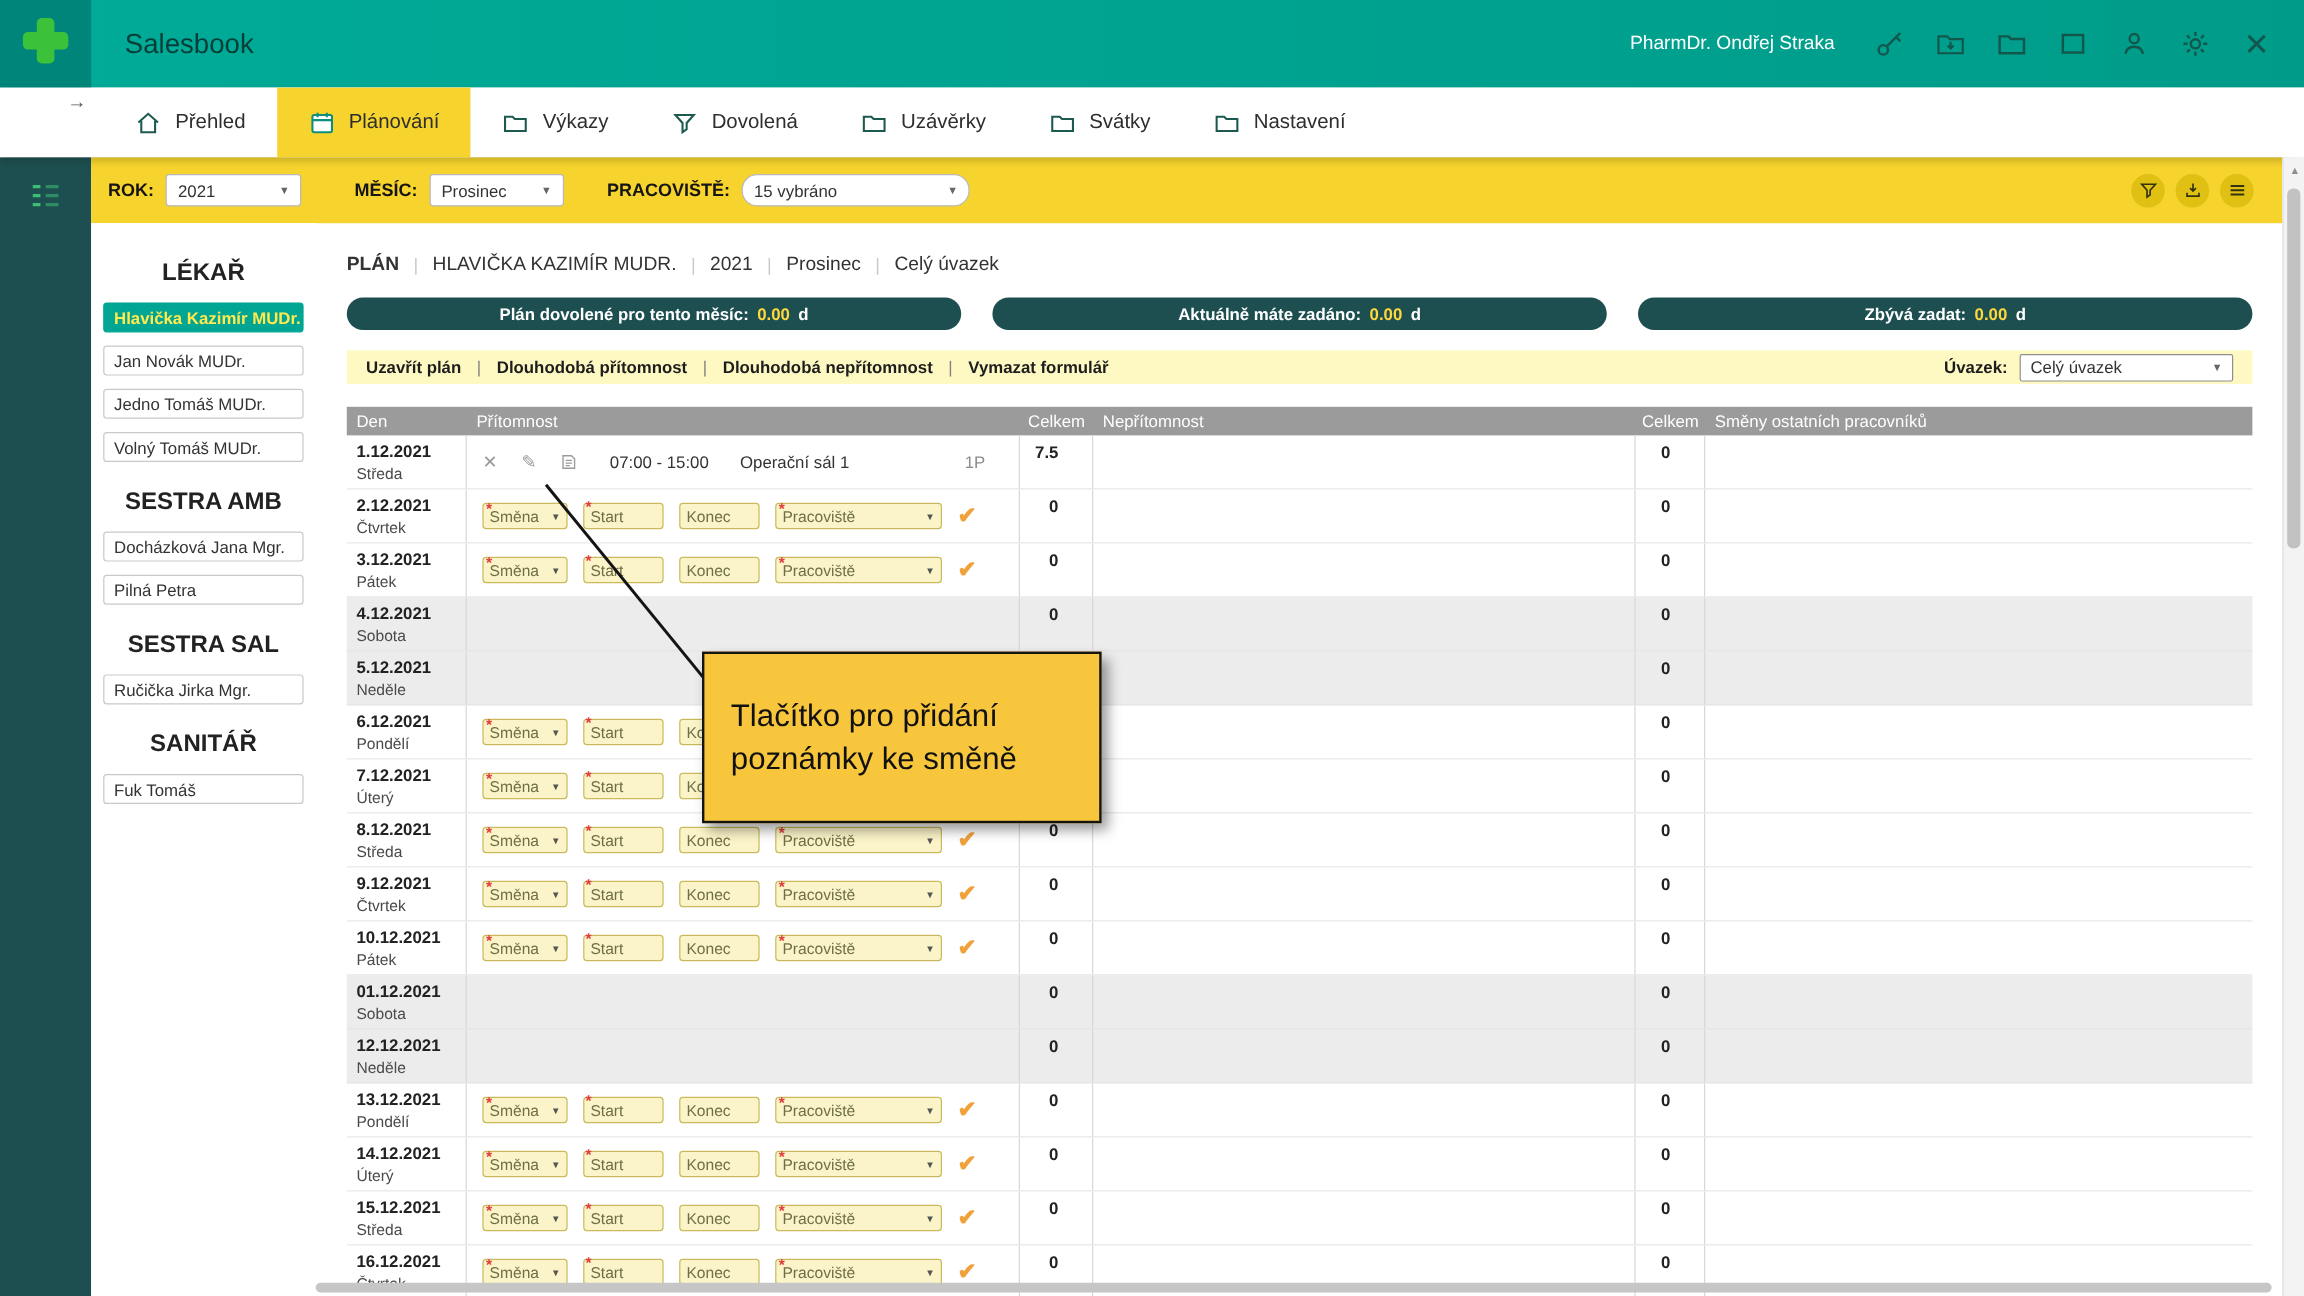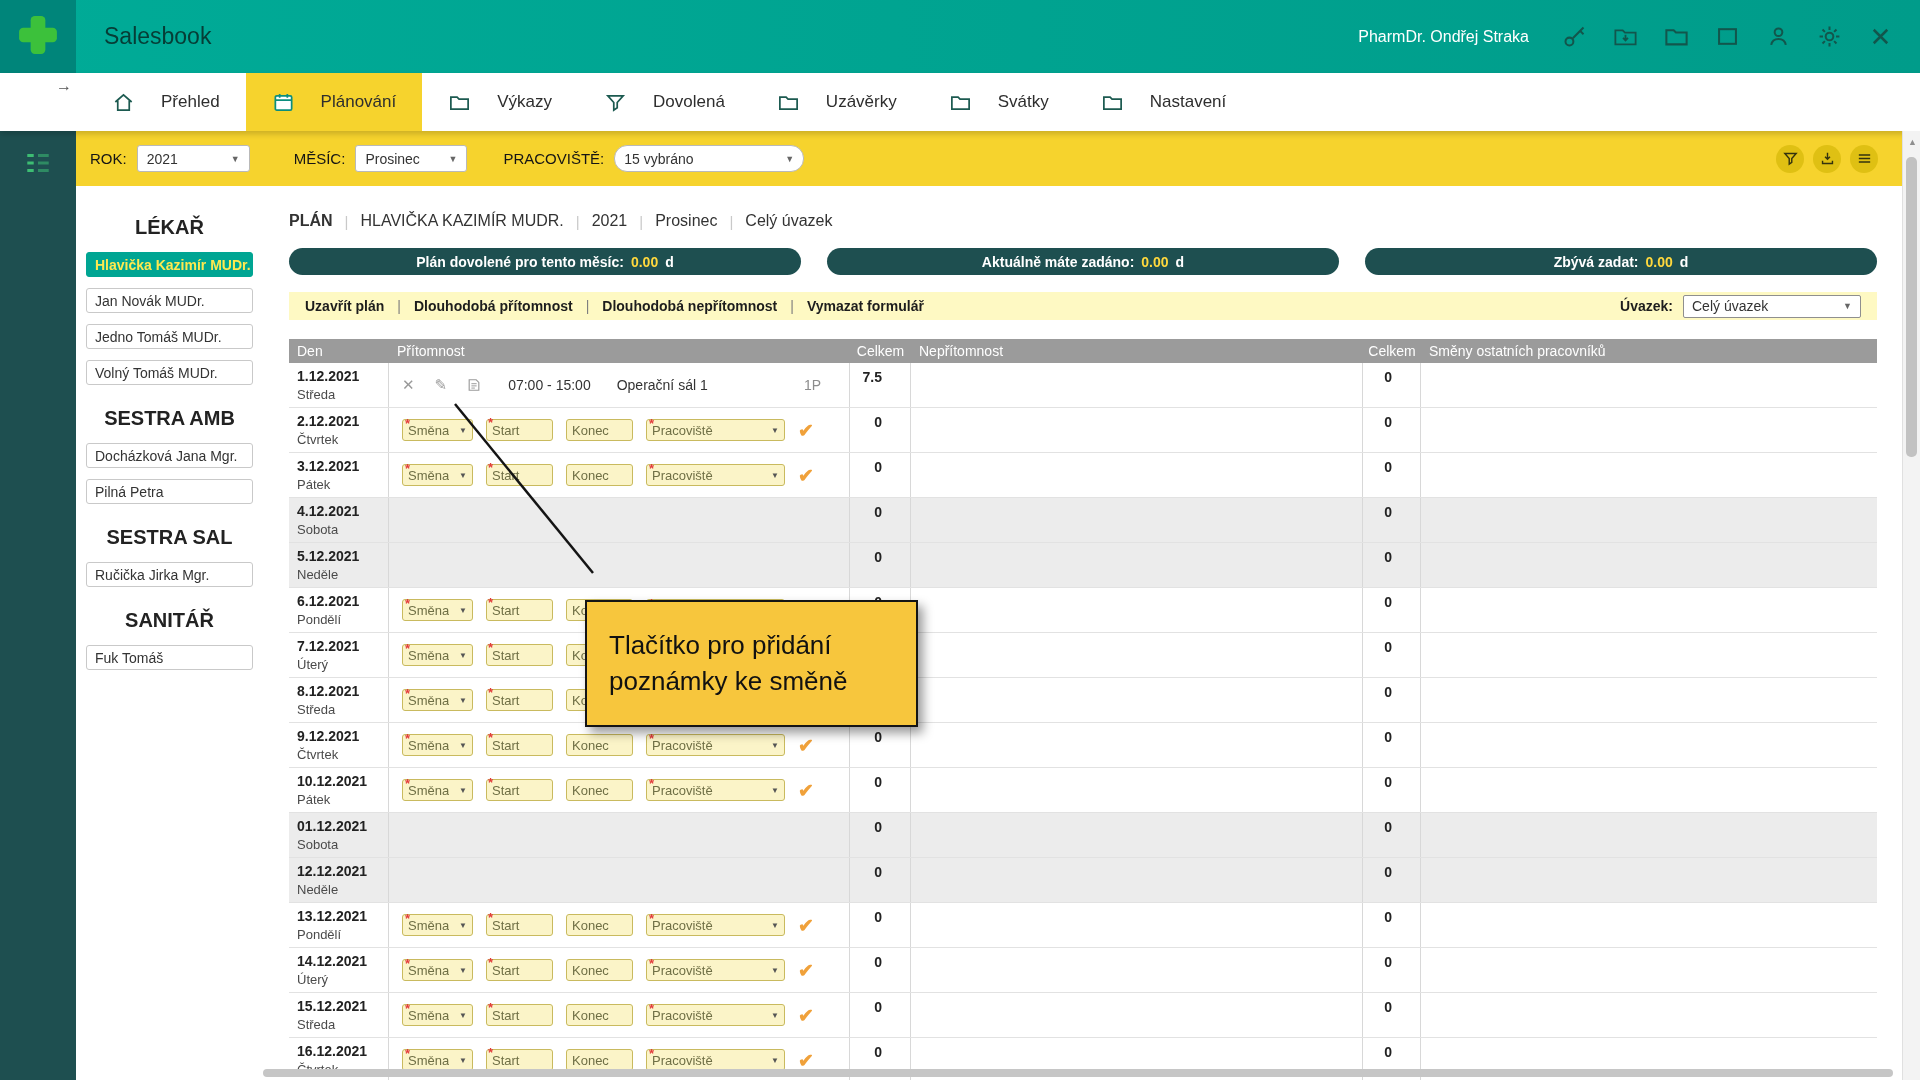--- a/index.html
+++ b/index.html
@@ -18,35 +18,35 @@
   .topbar-right { margin-left:auto; display:flex; align-items:center; gap:24px; padding-right:26px; }
   .user { color:#fff; font-size:16px; margin-right:8px; }
   .tbi { width:27px; height:27px; color:#12564c; cursor:pointer; display:inline-flex; }
   .tbi svg { width:100%; height:100%; }
 
   
   .navrow { position:absolute; left:0; top:73px; width:1920px; height:58px; background:#fff;
             box-shadow:0 3px 6px rgba(0,0,0,.18); z-index:5; }
   .nav-arrow { position:absolute; left:56px; top:4px; font-size:16px; color:#555; cursor:pointer; }
   .tabs { display:flex; height:100%; margin-left:86px; }
-  .tab { display:flex; align-items:center; gap:26px; padding:0 26px; font-size:17px; color:#2e2e2e; cursor:pointer; }
+  .tab { display:flex; align-items:center; gap:11px; padding:0 26px; font-size:17px; color:#2e2e2e; cursor:pointer; }
   .tab .ticon { width:23px; height:23px; color:#1c5a50; display:inline-flex; }
   .tab .ticon svg { width:100%; height:100%; }
   .tab.active { background:#f6d32d; }
   .tab.active .ticon { color:#0b8e7d; }
 
   
   .rail { position:absolute; left:0; top:131px; width:76px; height:949px; background:#1e4f50; }
   .rail-btn { position:absolute; left:23px; top:17px; width:30px; height:30px; color:#3dbd73; cursor:pointer; }
   .rail-btn svg { width:100%; height:100%; }
 
   
   .filterbar { position:absolute; left:76px; top:131px; width:1826px; height:55px; background:#f6d32d;
                display:flex; align-items:center; padding:0 14px; }
-  .flabel { font-size:15px; font-weight:400; color:#151515; }
+  .flabel { font-size:15px; font-weight:700; color:#151515; }
   .fselect { background:#fff; border:1px solid #b9b9b9; border-radius:3px; height:27px;
              display:flex; align-items:center; justify-content:space-between; padding:0 9px;
              font-size:14px; color:#333; cursor:pointer; }
   .fsel-rok { width:113px; margin:0 44px 0 10px; }
   .fsel-mesic { width:112px; margin:0 36px 0 10px; }
   .fsel-pracoviste { width:190px; margin-left:10px;border-radius:13px; }
   .arr { font-size:9px; color:#666; }
   .fb-buttons { margin-left:auto; display:flex; gap:9px; padding-right:10px; }
   .fbtn { width:28px; height:28px; border-radius:50%; background:#dfc013; color:#33330f;
           display:flex; align-items:center; justify-content:center; cursor:pointer; }
@@ -114,21 +114,21 @@
   .check { color:#f0a13a; font-size:19px; font-weight:700; cursor:pointer; }
 
   .ric { color:#9a9a9a; font-size:15px; margin-right:7px; cursor:pointer; display:inline-flex; align-items:center; }
   .ric svg { width:14px; height:14px; }
   .etime { font-size:14px; color:#333; margin-left:7px; white-space:nowrap; }
   .eplace { font-size:14px; color:#333; margin-left:13px; white-space:nowrap; }
   .etag { margin-left:auto; font-size:14px; color:#8c8c8c; }
 
   
   .callout-line { position:absolute; left:0; top:0; width:1920px; height:1080px; pointer-events:none; z-index:40; }
-  .tooltip { position:absolute; left:585px; top:600px; width:333px; height:127px; background:#f7c63d;
+  .tooltip { position:absolute; left:585px; top:543px; width:333px; height:143px; background:#f7c63d;
              border:2px solid #141414; box-shadow:5px 6px 10px rgba(0,0,0,.4); z-index:41;
              display:flex; align-items:center; padding:0 22px; font-size:26px; color:#111; line-height:1.35; }
 
   
   .vscroll { position:absolute; right:0; top:131px; width:18px; height:949px; background:#f3f3f3;
              border-left:1px solid #e0e0e0; z-index:6; }
   .vscroll .uparr { position:absolute; top:6px; left:5px; font-size:9px; color:#8f8f8f; }
   .vthumb { position:absolute; left:3px; top:26px; width:11px; height:300px; background:#c2c2c2;
             border-radius:5px; cursor:pointer; }
   .hscroll { position:absolute; left:263px; top:1069px; width:1639px; height:9px; z-index:6; }

